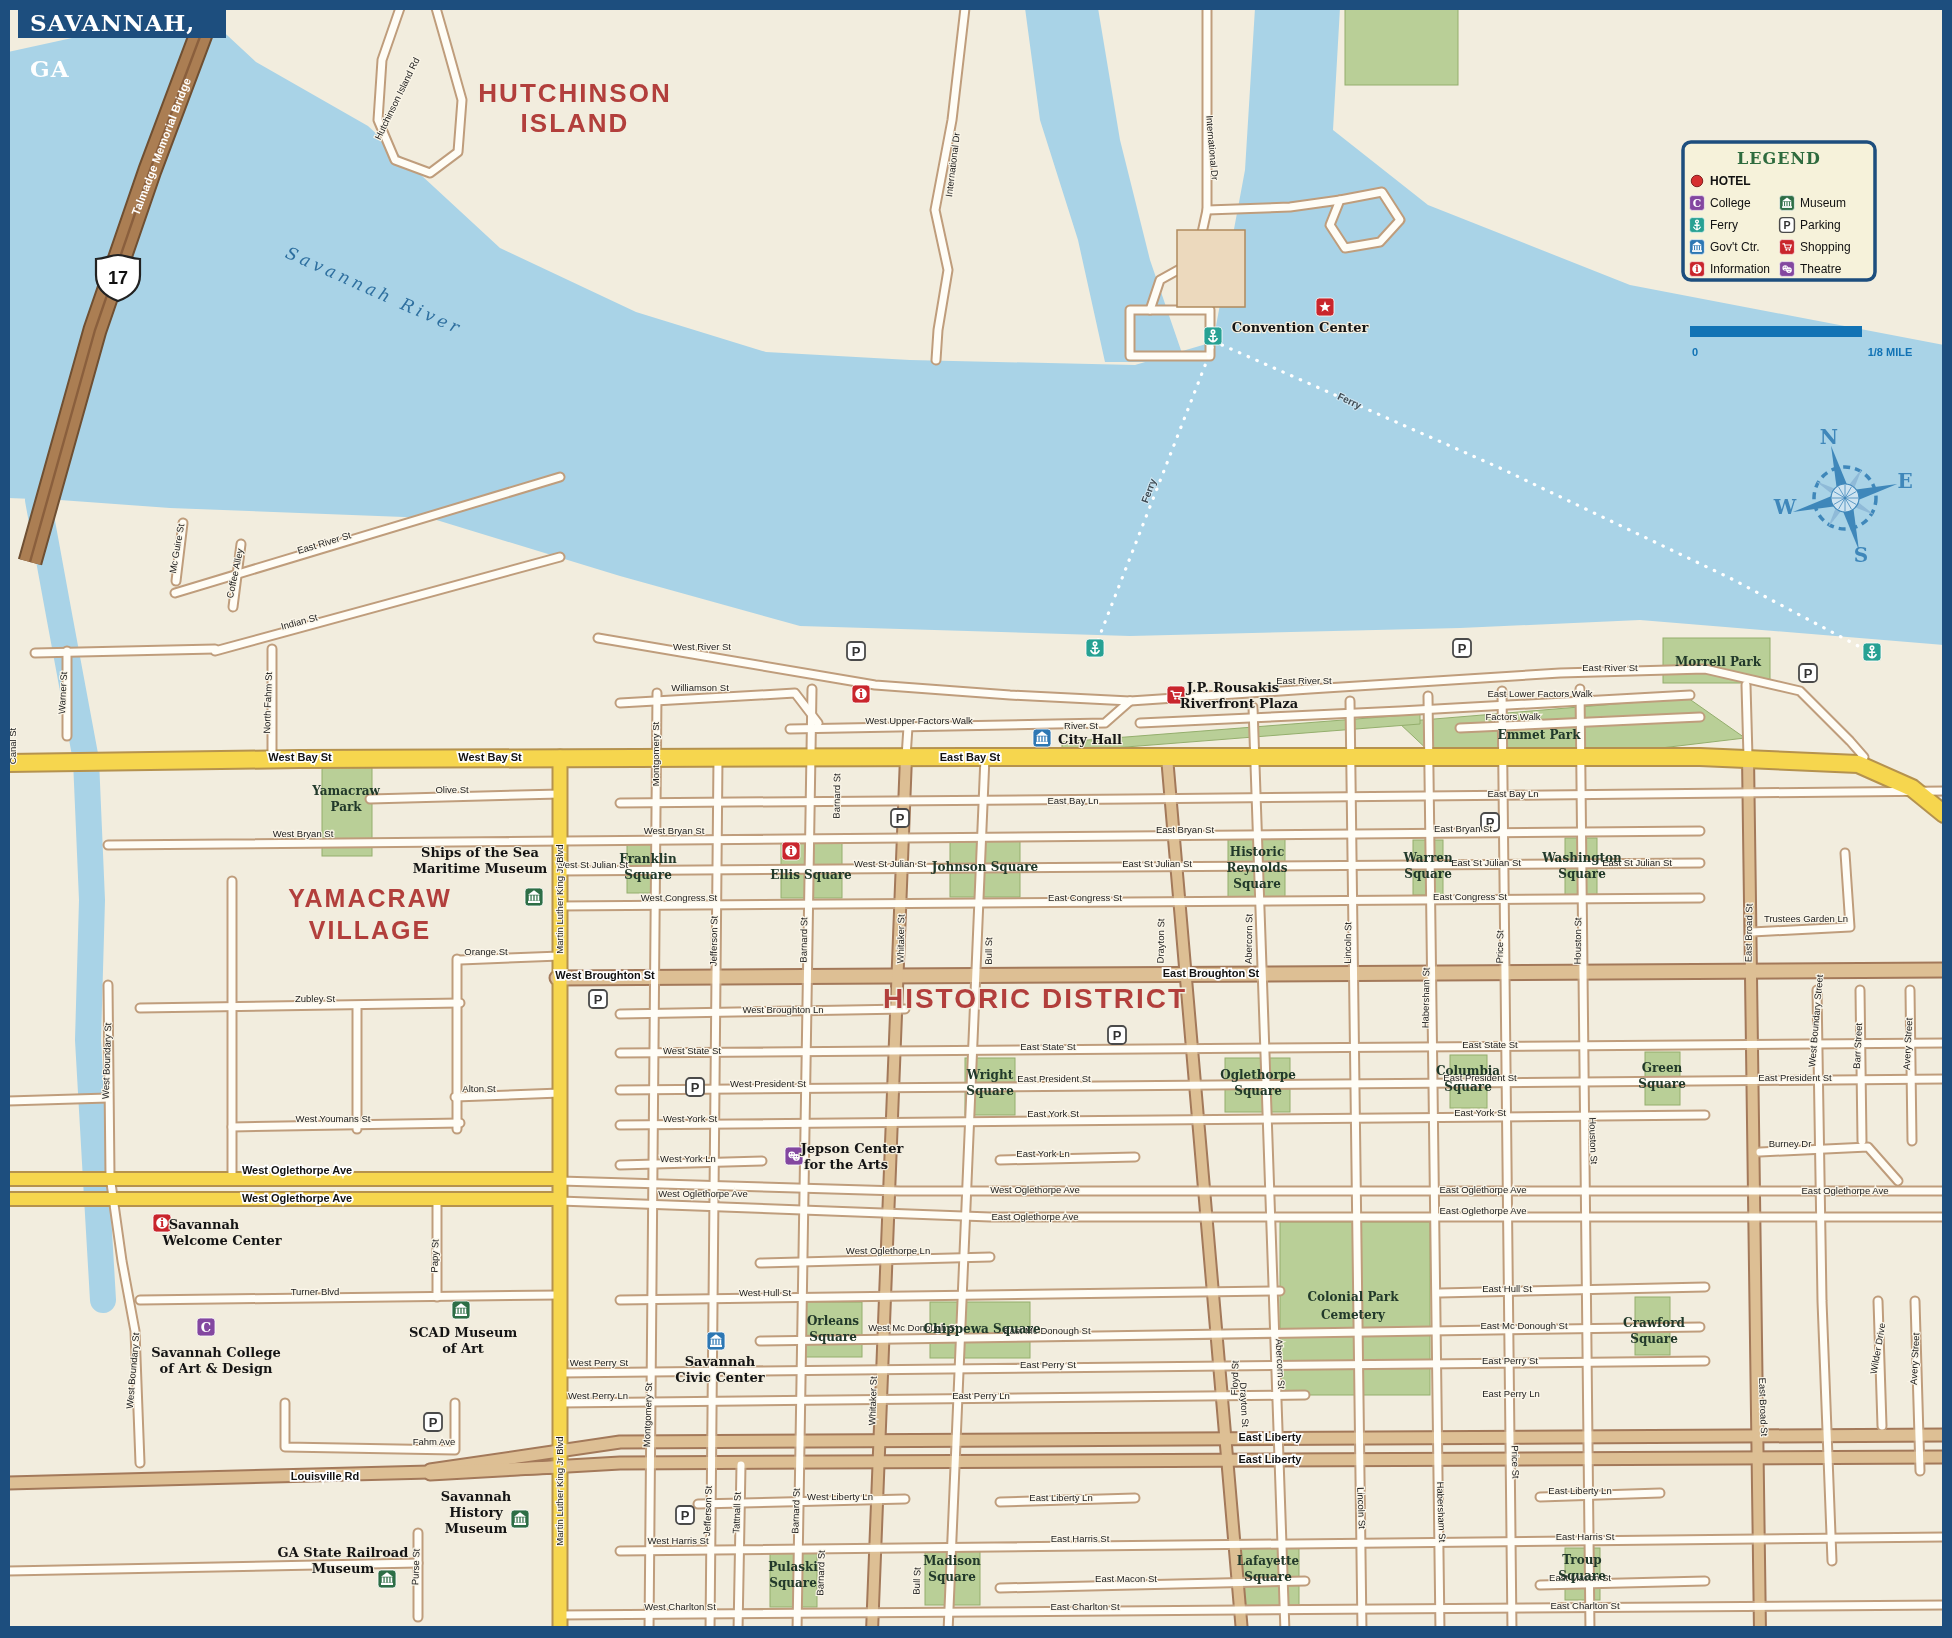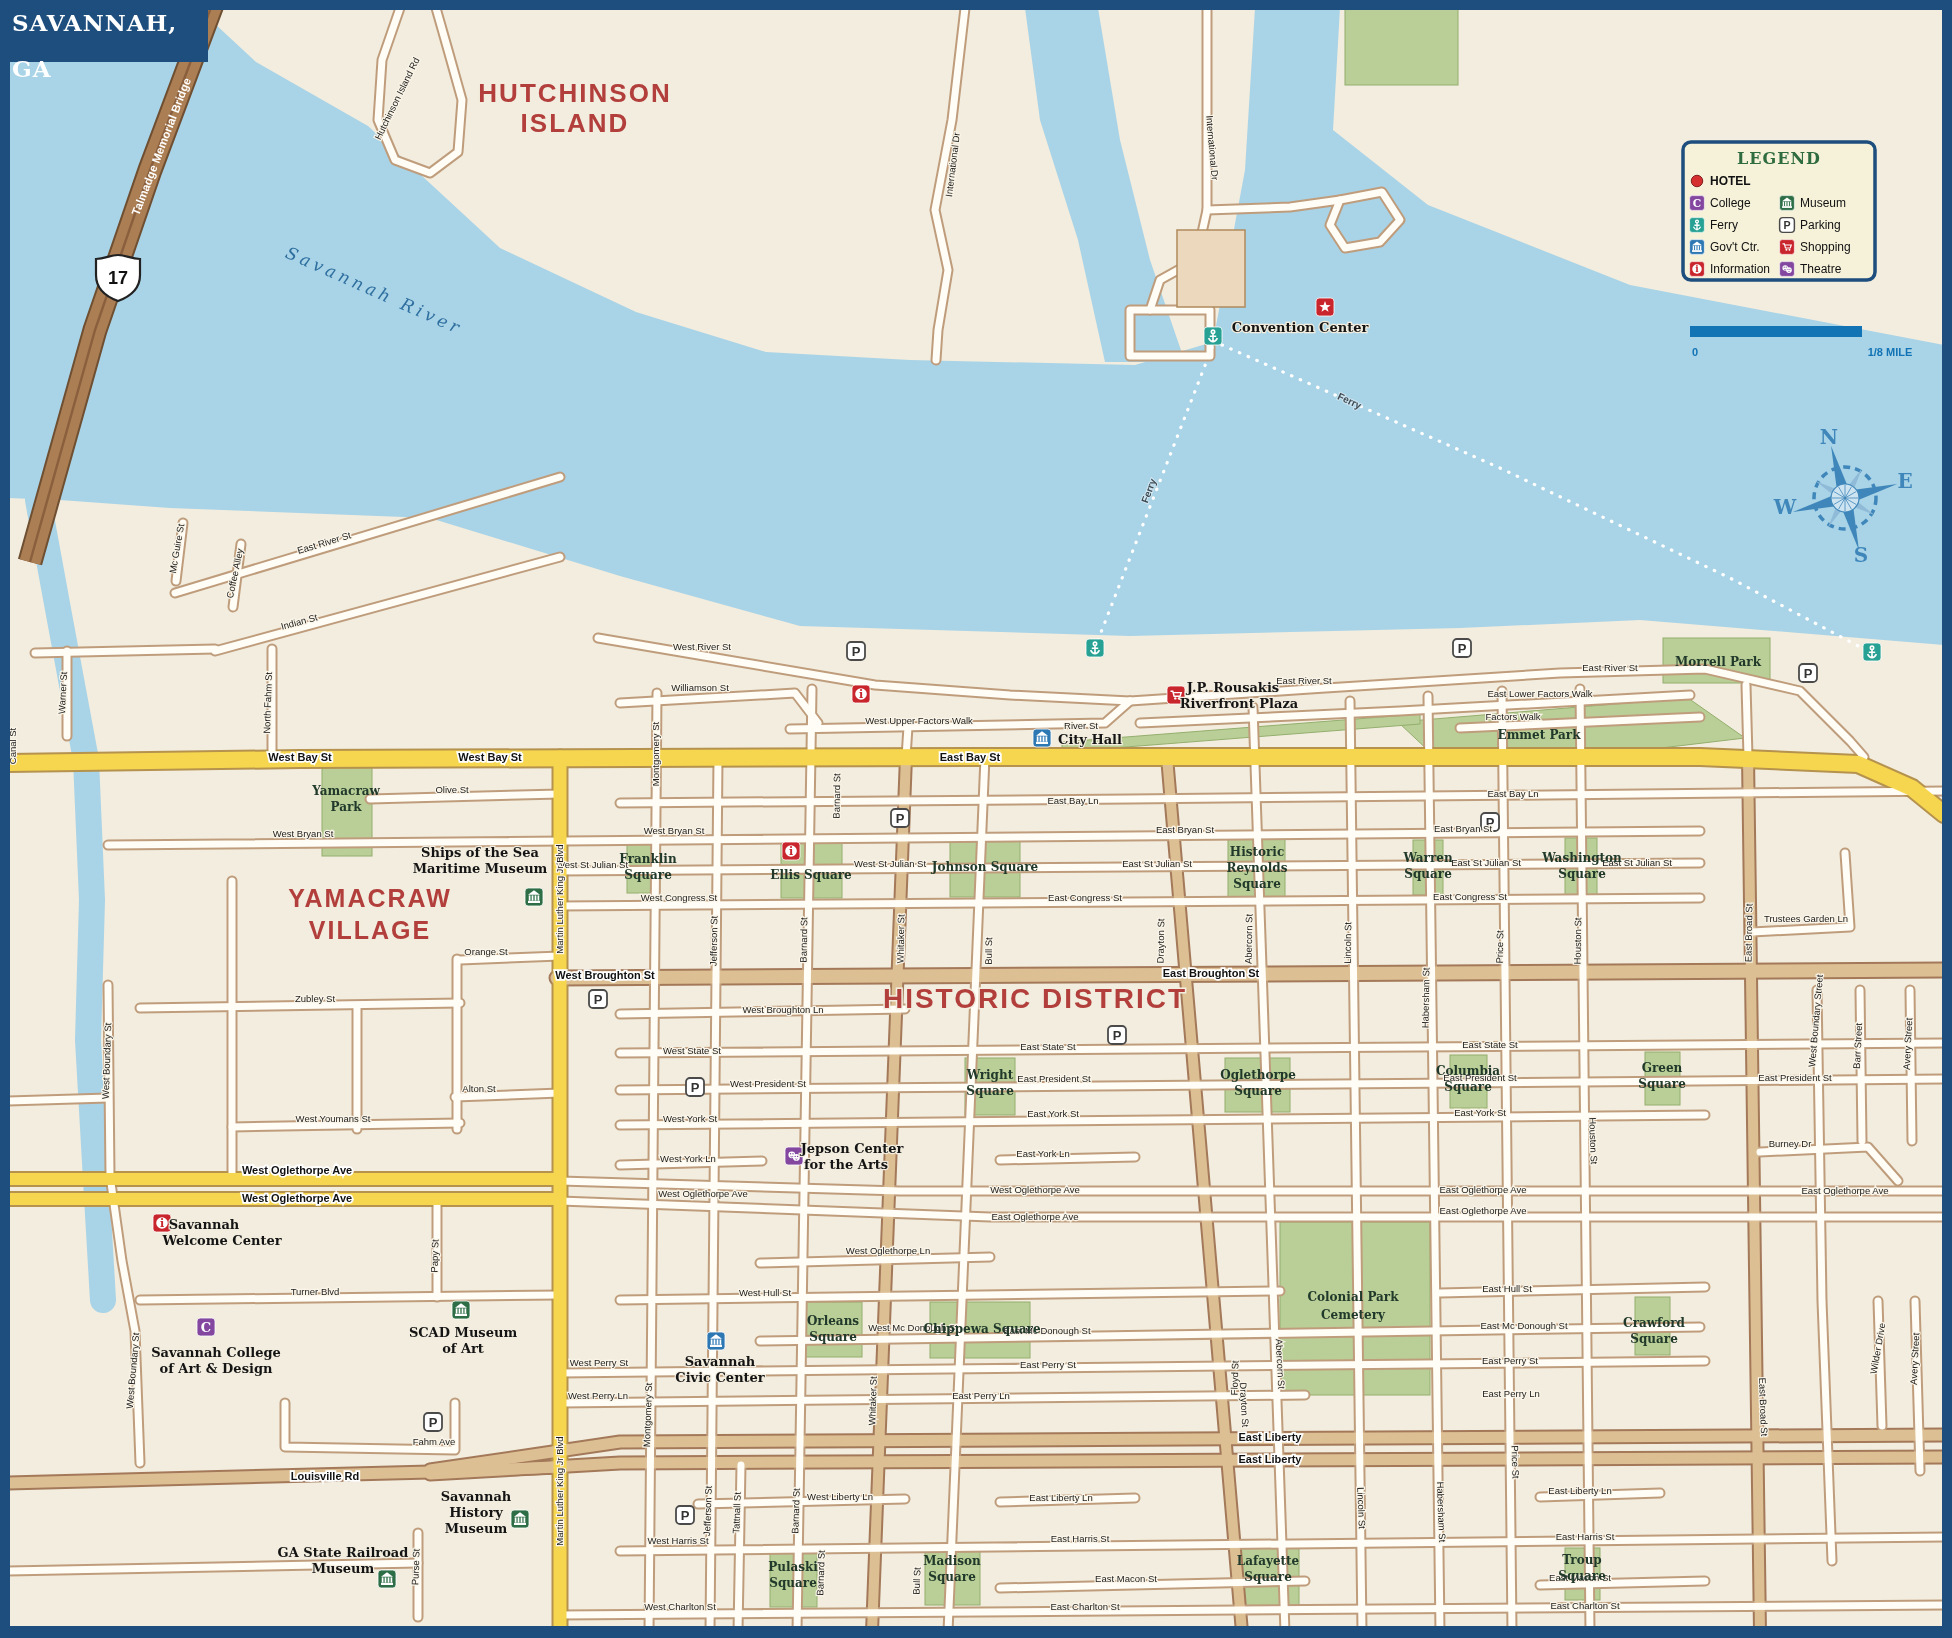--- a/index.html
+++ b/index.html
@@ -1,19 +1,19 @@
 <!DOCTYPE html>
 <html><head>
 <meta charset="utf-8">
 <style>
   html,body{margin:0;padding:0;background:#ffffff;}
   .map-wrap{position:relative;width:1952px;height:1638px;overflow:hidden;background:#f2edde;
             font-family:"Liberation Sans",sans-serif;}
   svg{position:absolute;left:0;top:0;}
-  .banner{position:absolute;left:0;top:0;z-index:5;width:196px;height:62px;background:#1d4e7e;
+  .banner{position:absolute;left:18px;top:0;z-index:5;width:196px;height:38px;background:#1d4e7e;
           color:#fff;font-family:"DejaVu Serif",serif;font-weight:bold;font-size:23px;
           line-height:46px;padding-left:12px;letter-spacing:1px;}
   
   text{font-family:"Liberation Sans",sans-serif;}
   .lbl-st{font-size:9.5px;fill:#1c1c1c;paint-order:stroke;stroke:#faf5e8;stroke-width:2.4px;}
   .lbl-stb{font-size:11px;font-weight:bold;fill:#111;paint-order:stroke;stroke:#ffffff;stroke-width:3.4px;}
   .lbl-ar{font-weight:bold;fill:#b23f3c;letter-spacing:2px;paint-order:stroke;stroke:#f2edde;stroke-width:3px;}
   .lbl-sq{font-family:"DejaVu Serif",serif;font-weight:bold;font-size:12px;fill:#21392a;}
   .lbl-lm{font-family:"DejaVu Serif",serif;font-weight:bold;font-size:13px;fill:#141414;
           paint-order:stroke;stroke:#f2edde;stroke-width:2.4px;}

